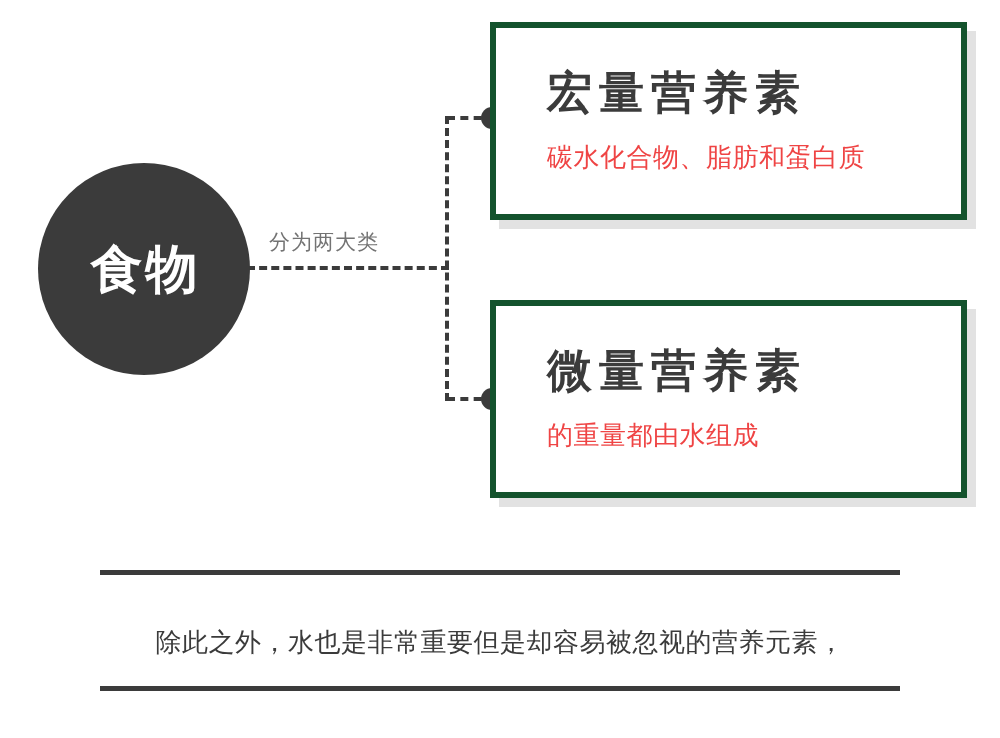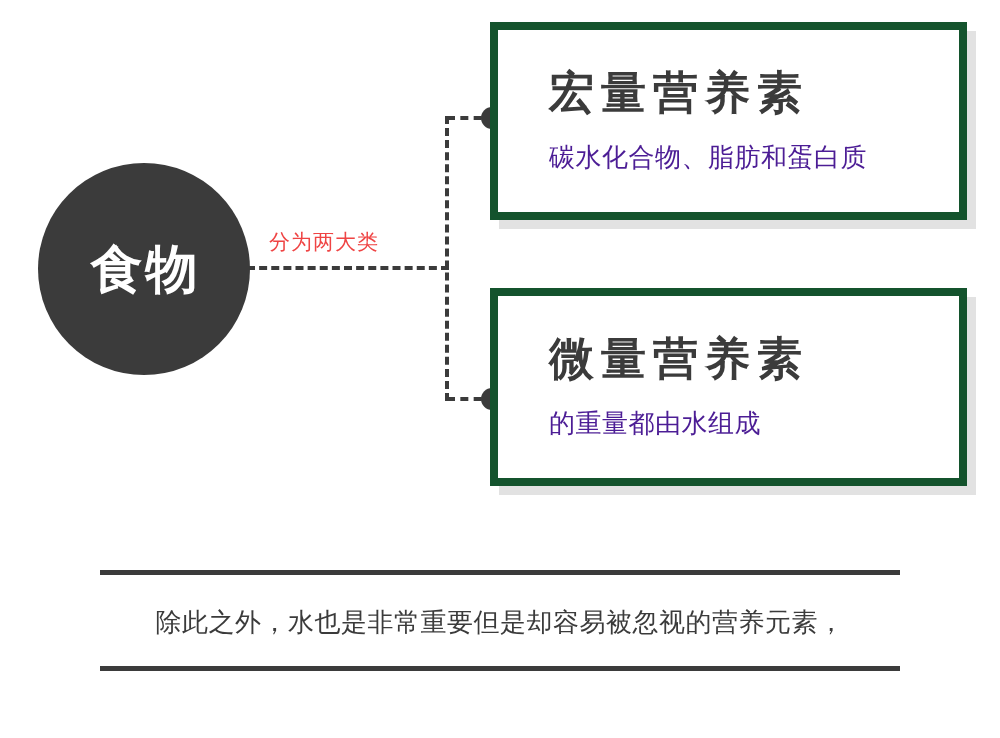--- a/index.html
+++ b/index.html
@@ -85,78 +85,79 @@
     background: #3b3b3b;
   }
   .conn-dot.top    { left: 481px; top: 107px; }
   .conn-dot.bottom { left: 481px; top: 388px; }
 
   .branch-label {
     position: absolute;
     left: 269px;
     top: 228px;
     font-size: 21px;
-    color: #ef4444;
+    color: #737373;
     letter-spacing: 1px;
     white-space: nowrap;
   }
 
   
   .card {
     position: absolute;
     left: 490px;
     width: 477px;
     height: 198px;
     box-sizing: border-box;
-    border: 8px solid #14532d;
+    border: 6px solid #14532d;
     background: #ffffff;
     box-shadow: 9px 9px 0 0 #e2e2e2;
   }
   .card.top    { top: 22px; }
-  .card.bottom { top: 288px; }
+  .card.bottom { top: 300px; }
 
   .card-inner {
     position: absolute;
     left: 51px;
     right: 18px;
     top: 50%;
     transform: translateY(-50%);
   }
   .card-title {
     font-size: 45px;
     font-weight: bold;
     color: #3b3b3b;
     letter-spacing: 7px;
     line-height: 1.12;
     white-space: nowrap;
   }
   .card-subtitle {
     margin-top: 24px;
     font-size: 26px;
-    color: #4c1d95;
+    color: #ef4444;
     letter-spacing: 0.5px;
     line-height: 1.2;
     white-space: nowrap;
   }
 
   
   .footer {
     position: absolute;
     left: 100px;
     top: 570px;
     width: 800px;
   }
   .rule {
     width: 100%;
     height: 5px;
     background: #3b3b3b;
   }
   .footer-body {
     padding: 22px 0 18px 0;
     text-align: center;
+    margin-top: 20px;
   }
   .footer-line {
     font-size: 26px;
     color: #3b3b3b;
     line-height: 1.95;
     letter-spacing: 0.5px;
     white-space: nowrap;
   }
 </style>
 </head>

